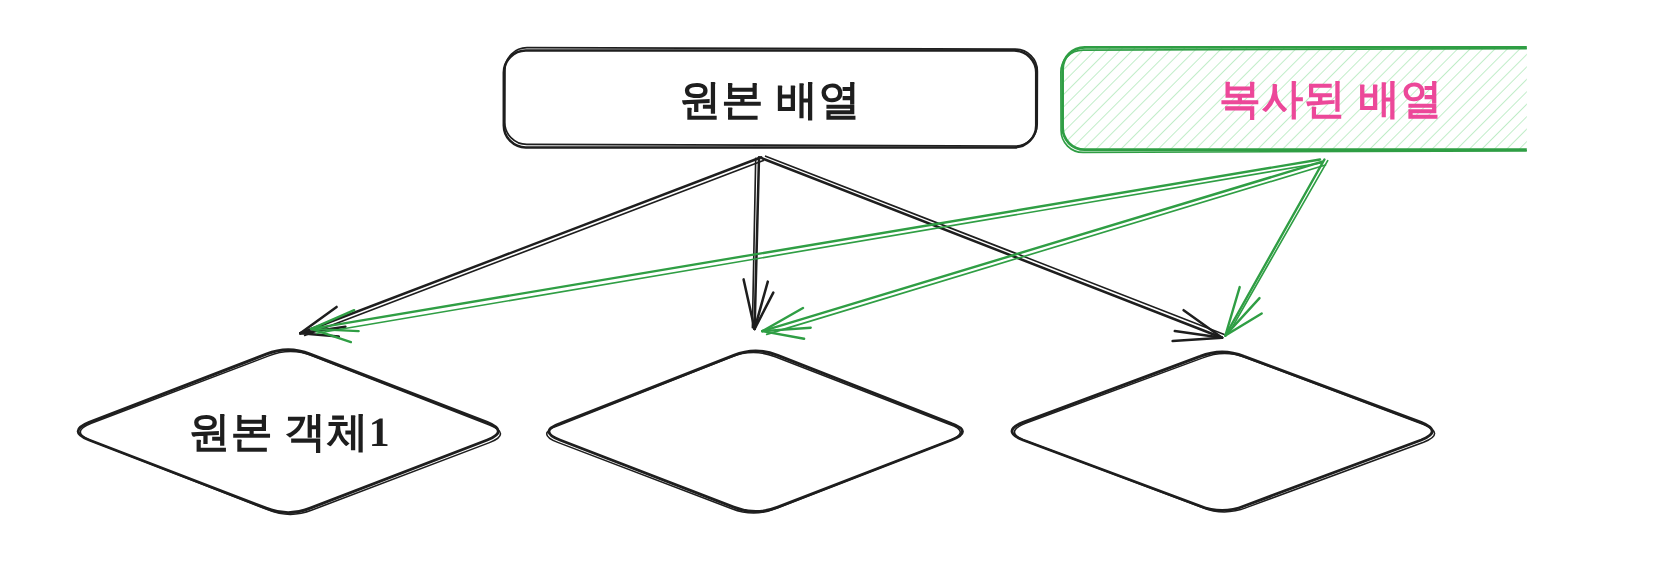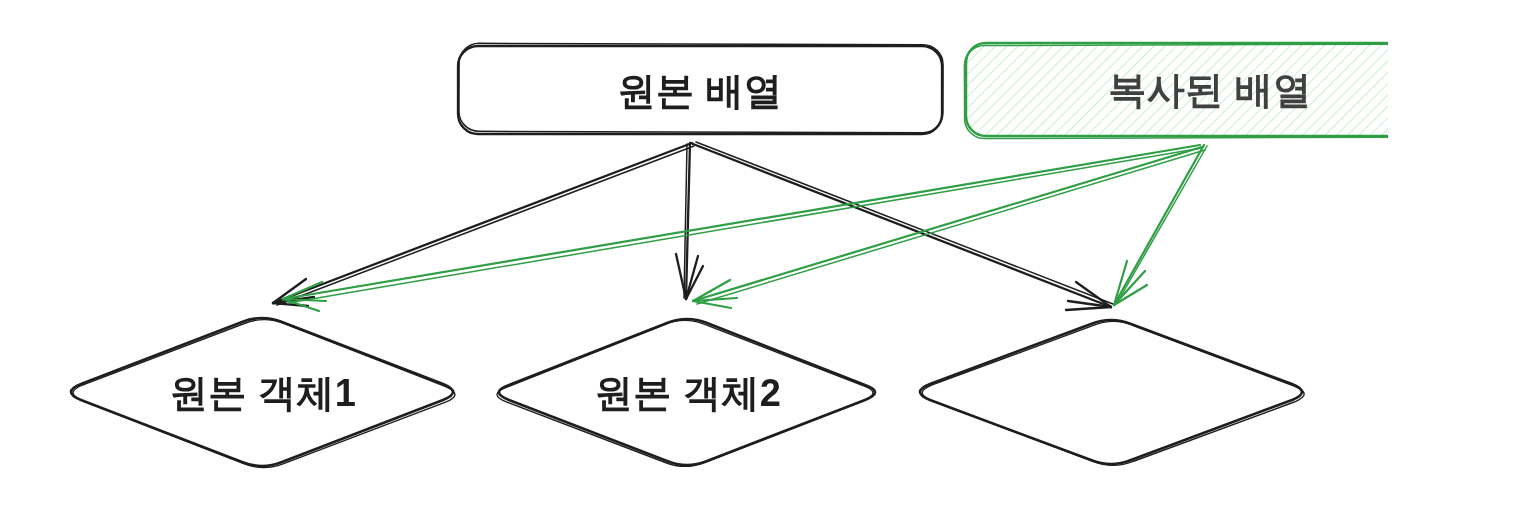--- a/index.html
+++ b/index.html
@@ -26,26 +26,26 @@
     position: absolute;
     transform: translate(-50%, -50%);
     white-space: nowrap;
     font-weight: 600;
     font-size: 38px;
     letter-spacing: 0.5px;
     color: #1e1e1e;
     user-select: none;
   }
   .node-label.green {
-    color: #404040;
+    color: #ec4899;
   }
   
   #lbl-original-array { left: 700px;  top: 91px;  }
   #lbl-copied-array   { left: 1210px; top: 90px;  }
-  #lbl-object-1       { left: 263px;  top: 393px; }
+  #lbl-object-1       { left: 263px;  top: 393px; font-family: Liberation Serif, serif; }
   #lbl-object-2       { left: 688px;  top: 393px; }
   #lbl-object-3       { left: 1112px; top: 393px; }
 </style>
 </head>
 <body>
 
 <div class="stage">
 
   <svg class="diagram-svg" viewBox="0 0 1521 514" fill="none" stroke-linecap="round" stroke-linejoin="round">
     <defs>
@@ -123,15 +123,14 @@
       <path d="M1114,305 L1147,285"></path>
     </g>
   </svg>
 
   <div class="node-label" id="lbl-original-array">원본 배열</div>
 
   <div class="node-label green" id="lbl-copied-array">복사된 배열</div>
 
   <div class="node-label" id="lbl-object-1">원본 객체1</div>
 
-  <div class="node-label" id="lbl-object-2">원본 객체2</div>
 
 </div>
 
 </body></html>

